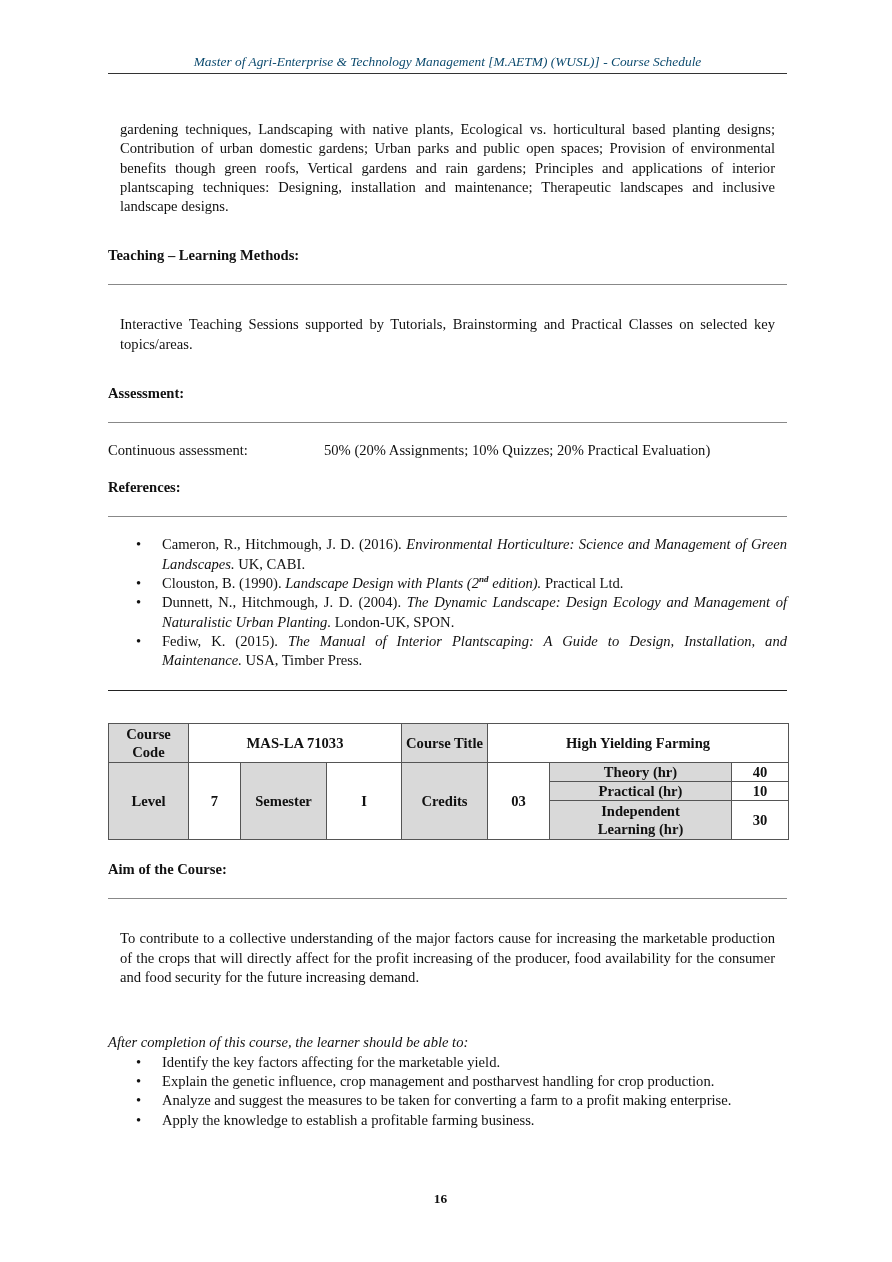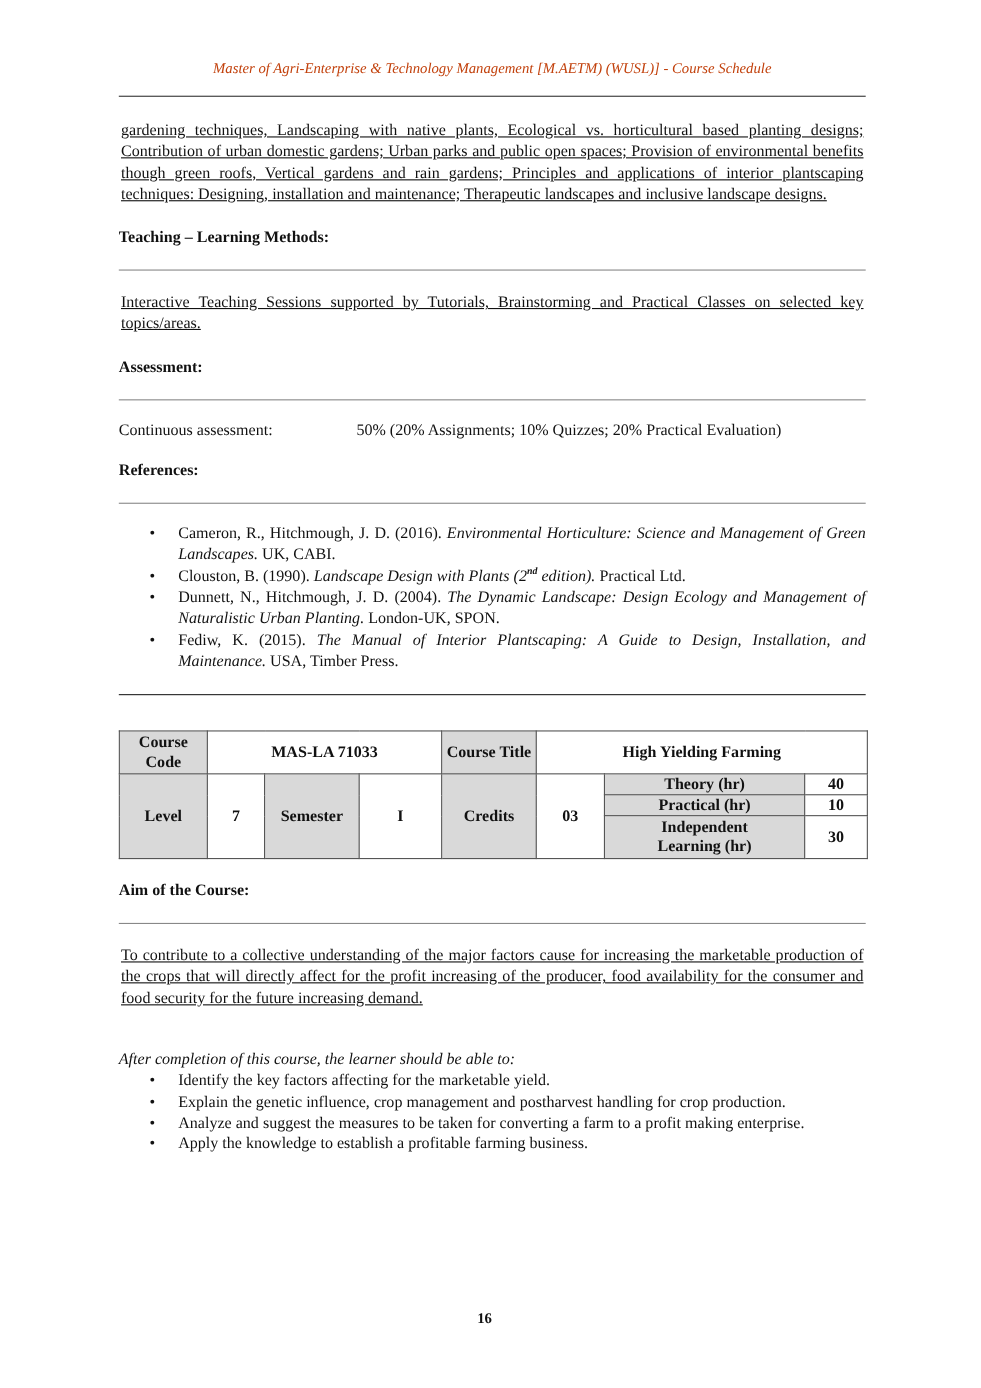--- a/index.html
+++ b/index.html
@@ -1,21 +1,21 @@
 <!DOCTYPE html>
 <html><head>
   <meta charset="utf-8">
   <style>
     html, body { margin: 0; padding: 0; background: #ffffff; }
     body { width: 892px; height: 1262px; position: relative; overflow: hidden;
       font-family: "Liberation Serif", "DejaVu Serif", serif; color: #111; font-size: 14.6px; }
     .page-header { position: absolute; left: 108px; top: 53px; width: 679px; text-align: center;
-      font-style: italic; font-size: 13.4px; color: #c2410c; padding-bottom: 16px; border-bottom: 1px solid #333; line-height: 18px; }
+      font-style: italic; font-size: 13.4px; color: #0c4a6e; padding-bottom: 2px; border-bottom: 1px solid #333; line-height: 18px; }
     .content { position: absolute; left: 108px; top: 108px; width: 679px; }
-    p { margin: 2px; line-height: 19.3px; text-align: justify; text-decoration: underline; }
+    p { margin: 12px; line-height: 19.3px; text-align: justify; }
     .section-head { font-weight: bold; line-height: 19px; padding-bottom: 19px; border-bottom: 1.5px solid #888; }
     .sp-after-head { height: 18px; }
     .assess-row { display: flex; line-height: 19.3px; }
     .assess-row .lbl { width: 216px; flex: none; }
     .assess-row .val { flex: 1; text-align: justify; }
     ul { margin: 0; padding: 0; list-style: none; }
     ul li { position: relative; padding-left: 54px; line-height: 19.3px; text-align: justify; }
     ul li .bullet { position: absolute; left: 28px; top: 0; }
     .divider { border-top: 1.5px solid #222; margin: 0; }
     table.course { border-collapse: collapse; width: 680px; table-layout: fixed; margin-top: 12px; }

